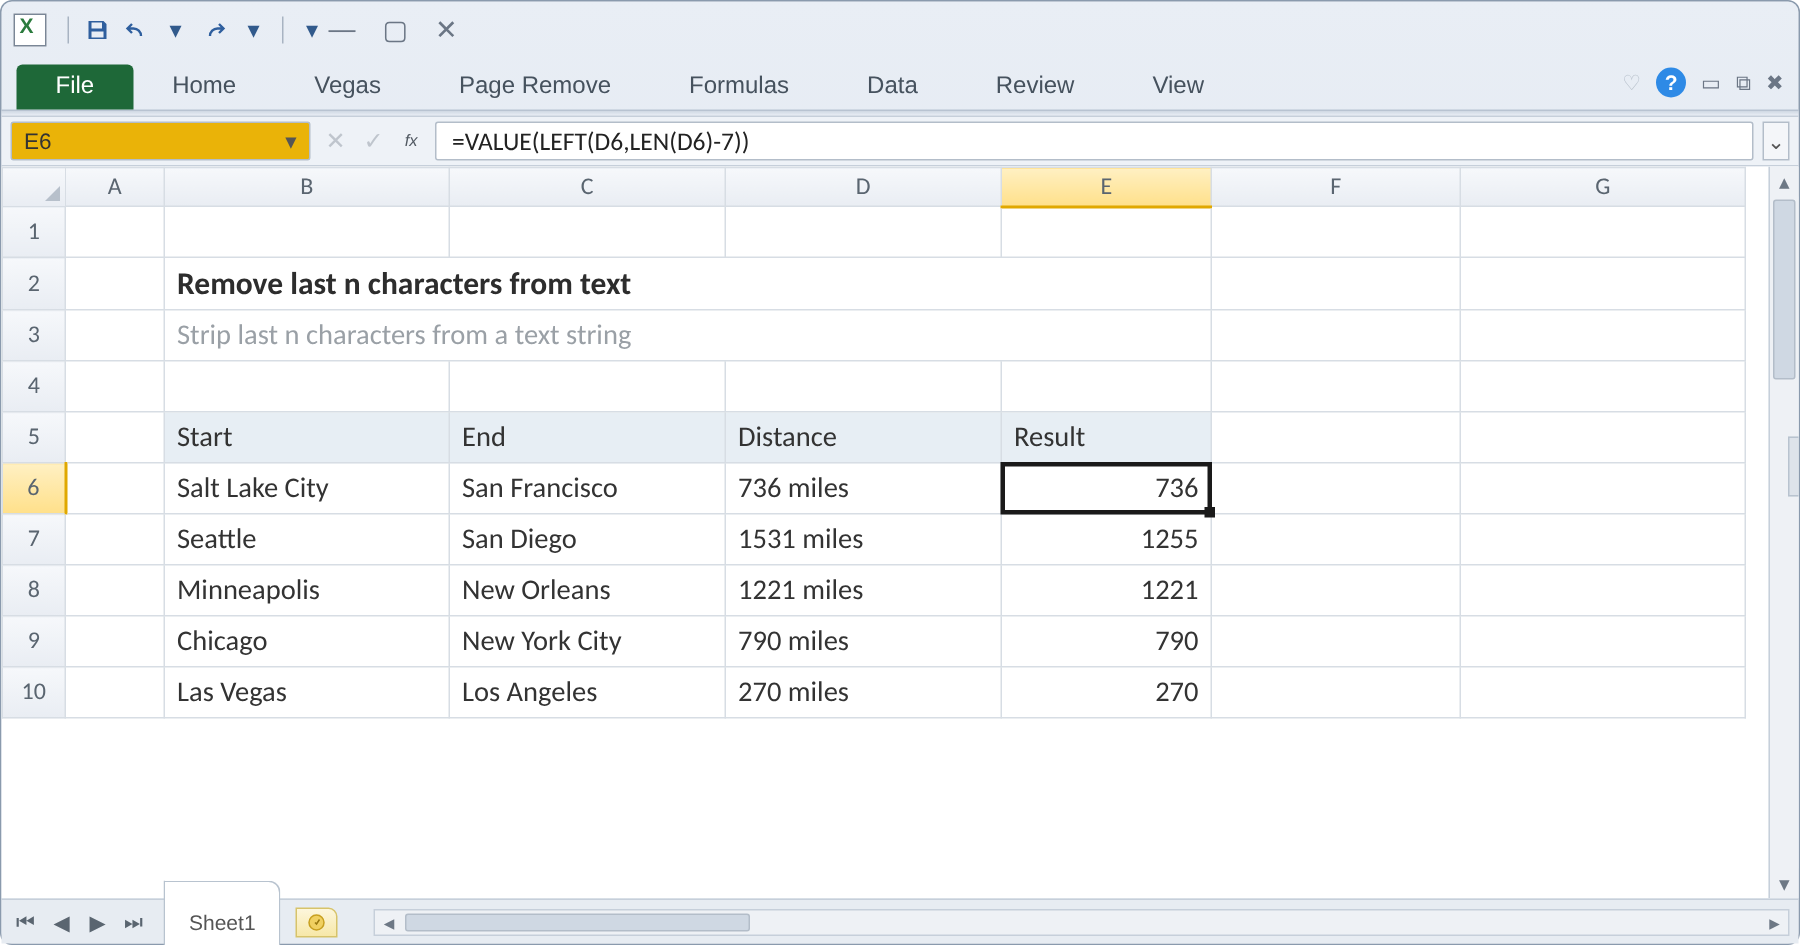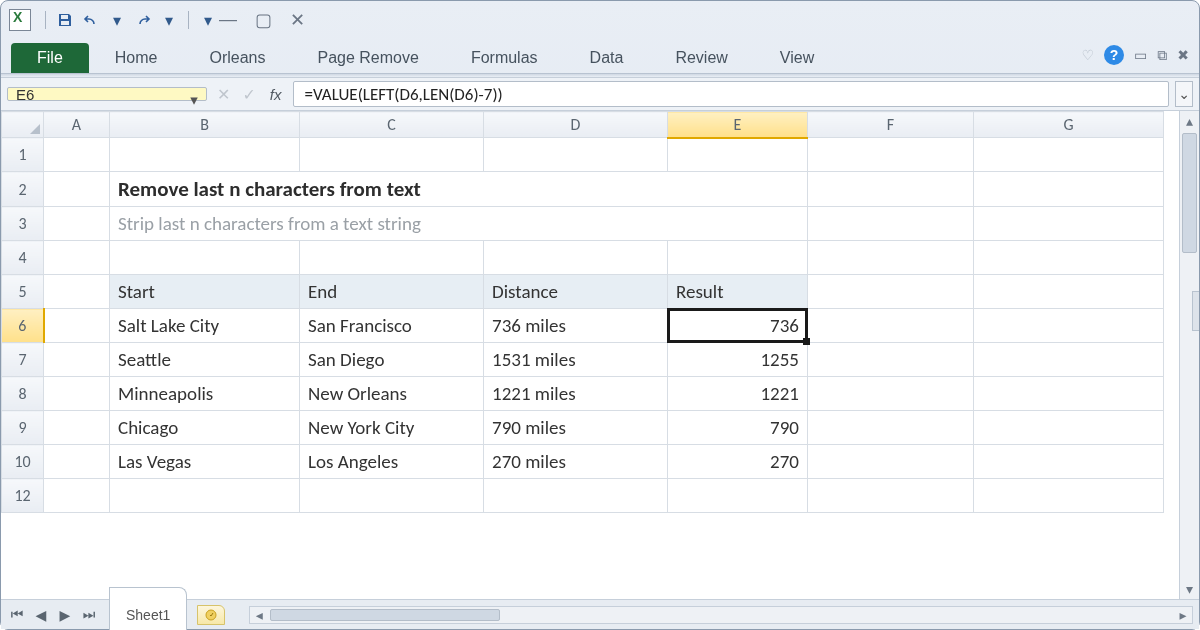--- a/index.html
+++ b/index.html
@@ -122,43 +122,43 @@
     align-items: center;
     height: 34px;
     background: #eef2f7;
     border-top: 1px solid #c6cfda;
     border-bottom: 1px solid #c6cfda;
     padding: 3px 6px;
     gap: 6px;
   }
   .name-box {
     width: 200px;
-    height: 14px;
-    background: #fef9c3;
+    height: 26px;
+    background: #eab308;
     border: 1px solid #b3bdc9;
     border-radius: 2px;
     display: flex; align-items: center;
     padding: 0 8px;
     font-size: 15px;
     color: #333;
     position: relative;
   }
   .name-box .dd {
     position: absolute; right: 4px; top: 4px;
     width: 16px; height: 16px;
     display: flex; align-items: center; justify-content: center;
     color: #555;
     cursor: pointer;
   }
   .fx-group { display: flex; align-items: center; gap: 4px; color: #9aa2ac; }
   .fx-disabled { font-size: 16px; opacity: .55; padding: 0 4px; cursor: default; }
   .fx-label {
     font-style: italic;
     color: #525a63;
-    font-size: 15px;
+    font-size: 11px;
     padding: 0 6px;
     cursor: pointer;
   }
   .formula-input {
     flex: 1;
     height: 26px;
     background: #fff;
     border: 1px solid #b3bdc9;
     border-radius: 2px;
     padding: 0 10px;
@@ -369,21 +369,21 @@
     <div class="winctrl">
       <span>—</span>
       <span>▢</span>
       <span>✕</span>
     </div>
   </div>
 
   <div class="ribbon-tabs">
     <div class="file-tab">File</div>
     <div class="rtab">Home</div>
-    <div class="rtab">Orleans</div>
+    <div class="rtab">Vegas</div>
     <div class="rtab">Page Remove</div>
     <div class="rtab">Formulas</div>
     <div class="rtab">Data</div>
     <div class="rtab">Review</div>
     <div class="rtab">View</div>
     <div class="ribbon-right">
       <span style="color:#b7c0cb;">♡</span>
       <span class="help-badge">?</span>
       <span>▭</span>
       <span>⧉</span>
@@ -571,30 +571,20 @@
             <td class="data-cell">
                 <div class="cell">Los Angeles</div>
               </td>
             <td class="data-cell">
                 <div class="cell">270 miles</div>
               </td>
             <td class="data-cell">
                 <div class="cell right">270</div>
               </td>
             <td></td>
-              <td></td>
-          </tr>
-          <tr>
-            <th>12</th>
-            <td></td>
-              <td></td>
-              <td></td>
-              <td></td>
-              <td></td>
-              <td></td>
               <td></td>
           </tr>
         </tbody>
       </table>
     </div>
     <div class="vscroll">
       <div class="arrow">▴</div>
       <div class="track"></div>
       <div class="thumb"></div>
       <div class="grip"></div>

